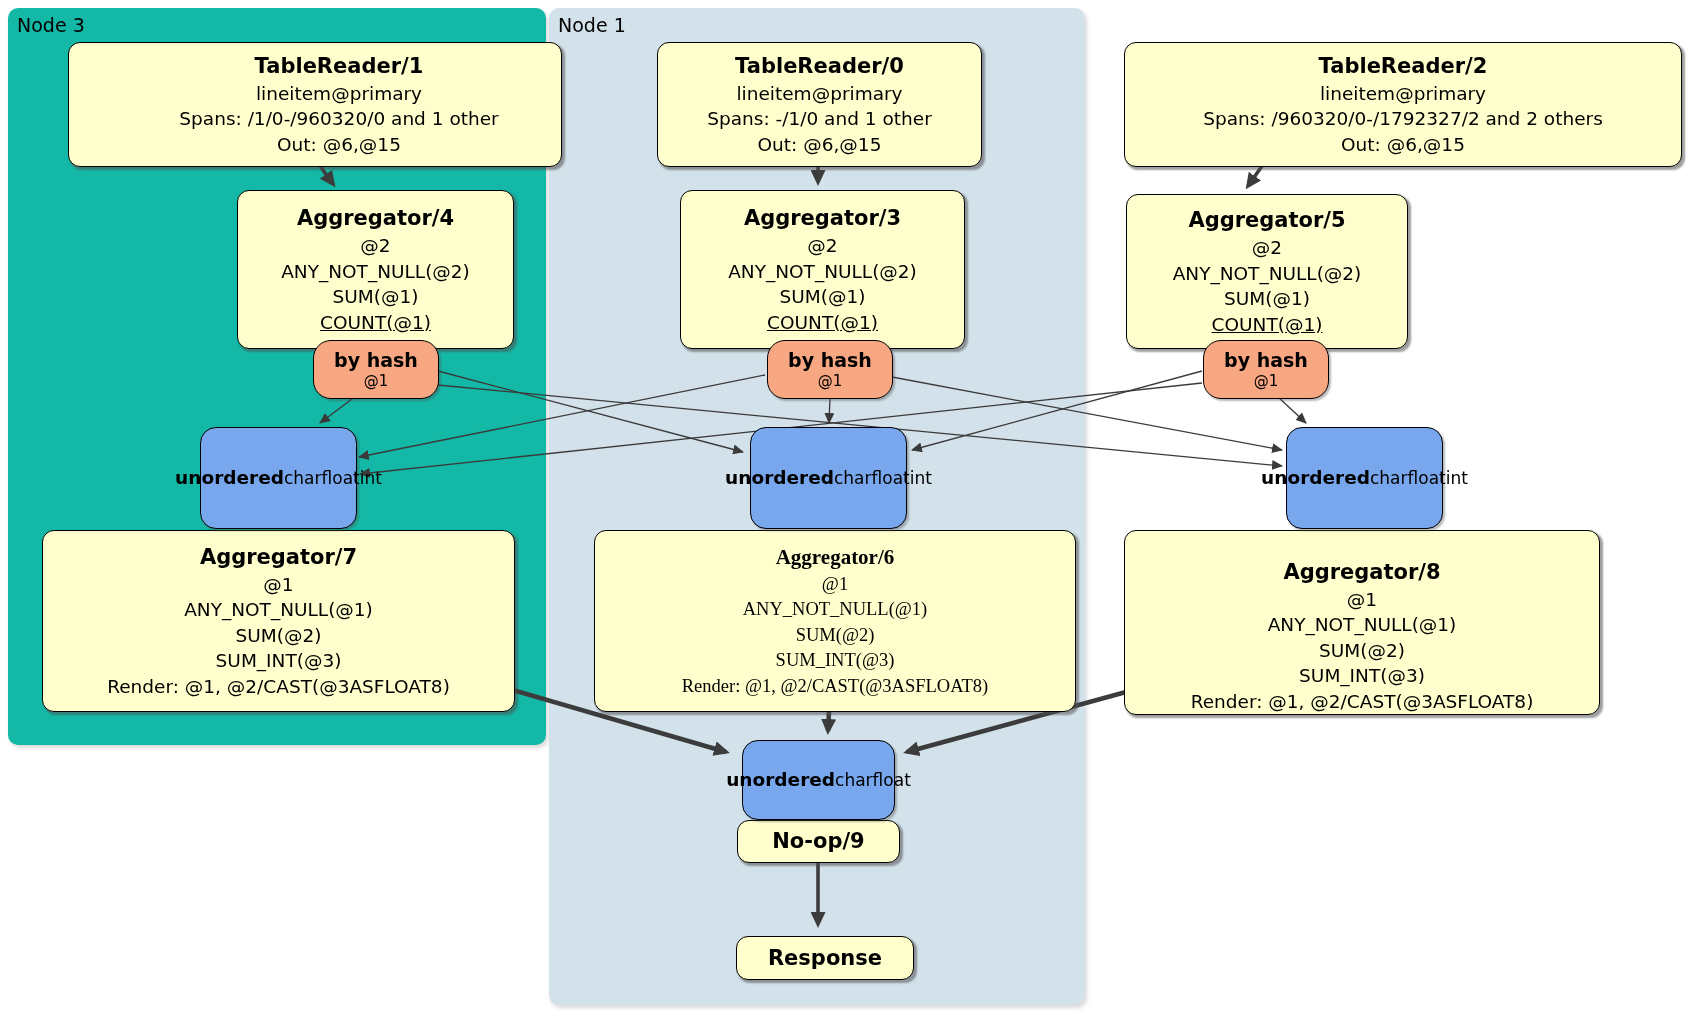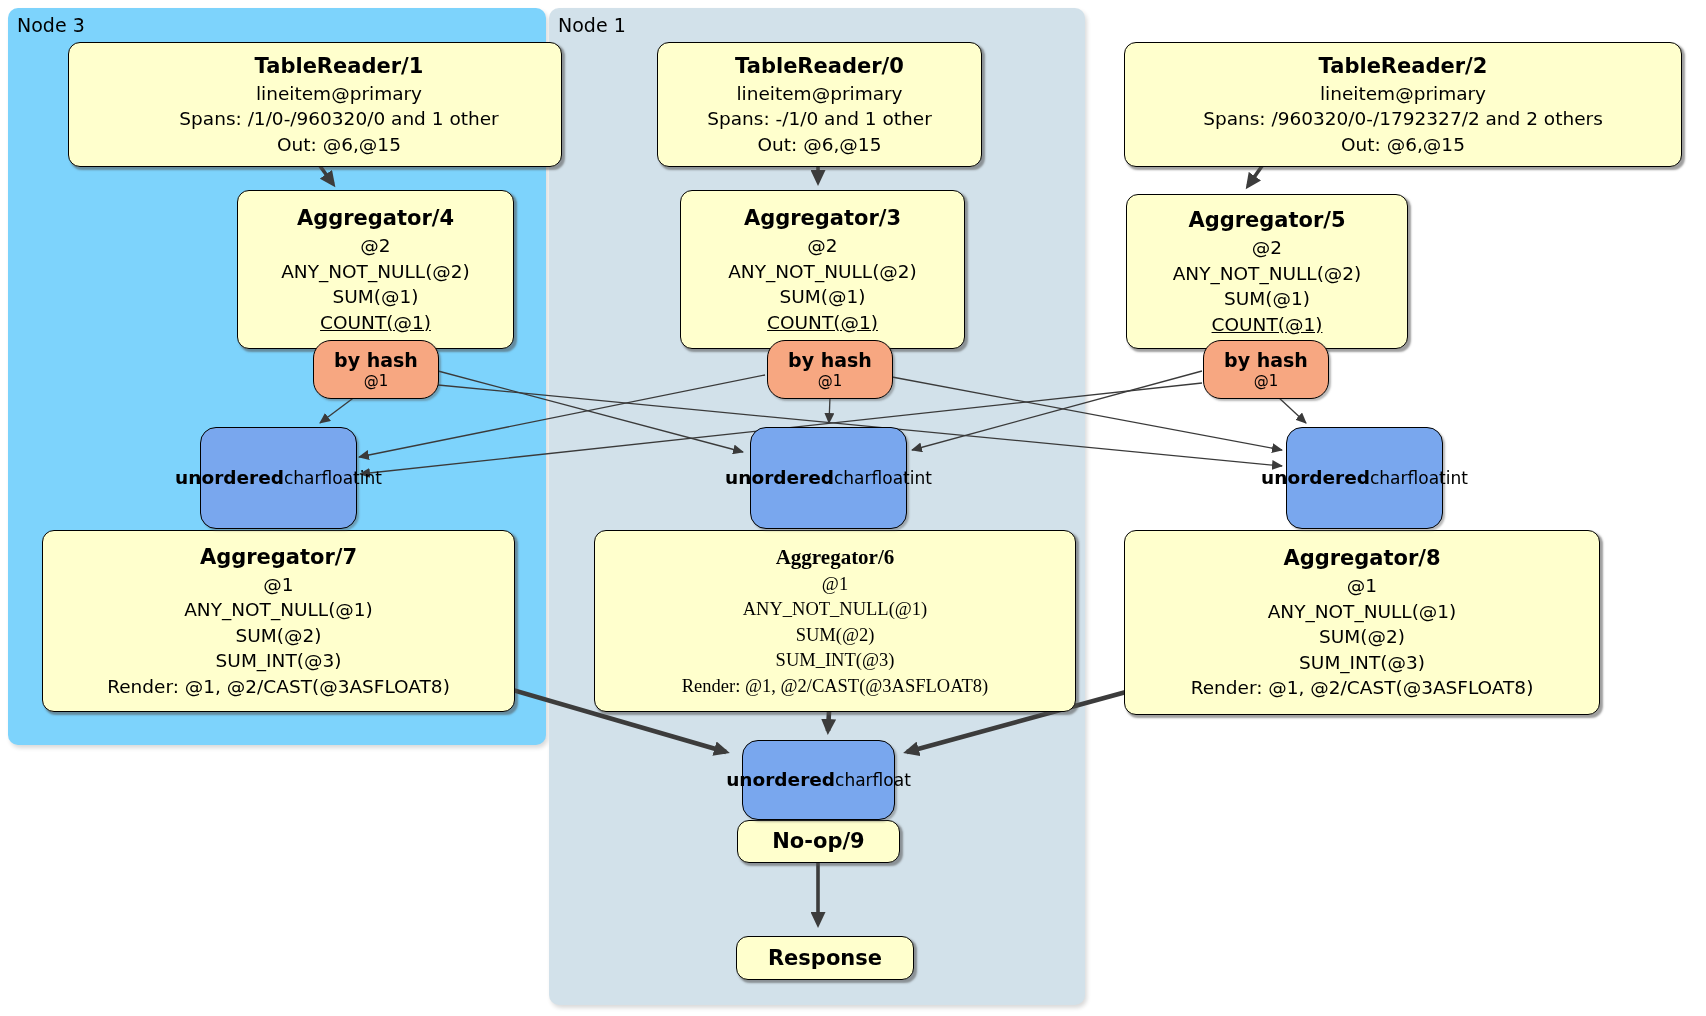--- a/index.html
+++ b/index.html
@@ -1,21 +1,21 @@
 <!DOCTYPE html>
 <html><head>
 <meta charset="utf-8">
 <style>
   html,body { margin:0; padding:0; background:#ffffff; }
   .canvas {
     position:relative; width:1706px; height:1016px; background:#ffffff;
     font-family:"DejaVu Sans","Liberation Sans",sans-serif; color:#000; overflow:hidden;
   }
   .region { position:absolute; border-radius:10px; box-shadow:2px 3px 4px rgba(0,0,0,0.15); z-index:0; }
-  .region-node3 { left:8px;   top:8px; width:538px; height:737px; background:#7dd3fc; }
+  .region-node3 { left:8px;   top:8px; width:538px; height:737px; background:#14b8a6; }
   .region-node1 { left:549px; top:8px; width:536px; height:997px; background:#d2e1ea; }
   .region-node2 { left:1090px;top:8px; width:607px; height:737px; background:#eaf0f9; }
   .region-label { position:absolute; top:5px; left:9px; font-size:19px; line-height:24px; }
 
   svg.edges { position:absolute; left:0; top:0; z-index:1; }
   .thin  { stroke:#3a3a3a; stroke-width:1.3px; fill:none; }
   .thick { stroke:#3c3c3c; stroke-width:3.6px; fill:none; }
   .merge { stroke:#3c3c3c; stroke-width:4.6px; fill:none; }
 
   .pbox {
@@ -52,21 +52,21 @@
   .agg3 { left:680px;  top:190px; width:283px; height:157px; }
   .agg5 { left:1126px; top:194px; width:280px; height:153px; }
   .h3   { left:313px;  top:340px; width:124px; height:57px; }
   .h1   { left:767px;  top:340px; width:124px; height:57px; }
   .h2   { left:1203px; top:340px; width:124px; height:57px; }
   .u3   { left:200px;  top:427px; width:155px; height:100px; }
   .u1   { left:750px;  top:427px; width:155px; height:100px; }
   .u2   { left:1286px; top:427px; width:155px; height:100px; }
   .agg7 { left:42px;   top:530px; width:471px; height:180px; }
   .agg6 { left:594px;  top:530px; width:480px; height:180px;font-family:Liberation Serif, serif; }
-  .agg8 { left:1124px; top:530px; width:474px; height:183px; }
+  .agg8 { left:1124px; top:530px; width:474px; height:183px;justify-content:flex-end; }
   .ufin { left:742px;  top:740px; width:151px; height:78px; }
   .noop { left:737px;  top:820px; width:161px; height:41px; }
   .resp { left:736px;  top:936px; width:176px; height:42px; }
 </style>
 </head>
 <body>
 
 <div class="canvas">
 
   <div class="region region-node3">

